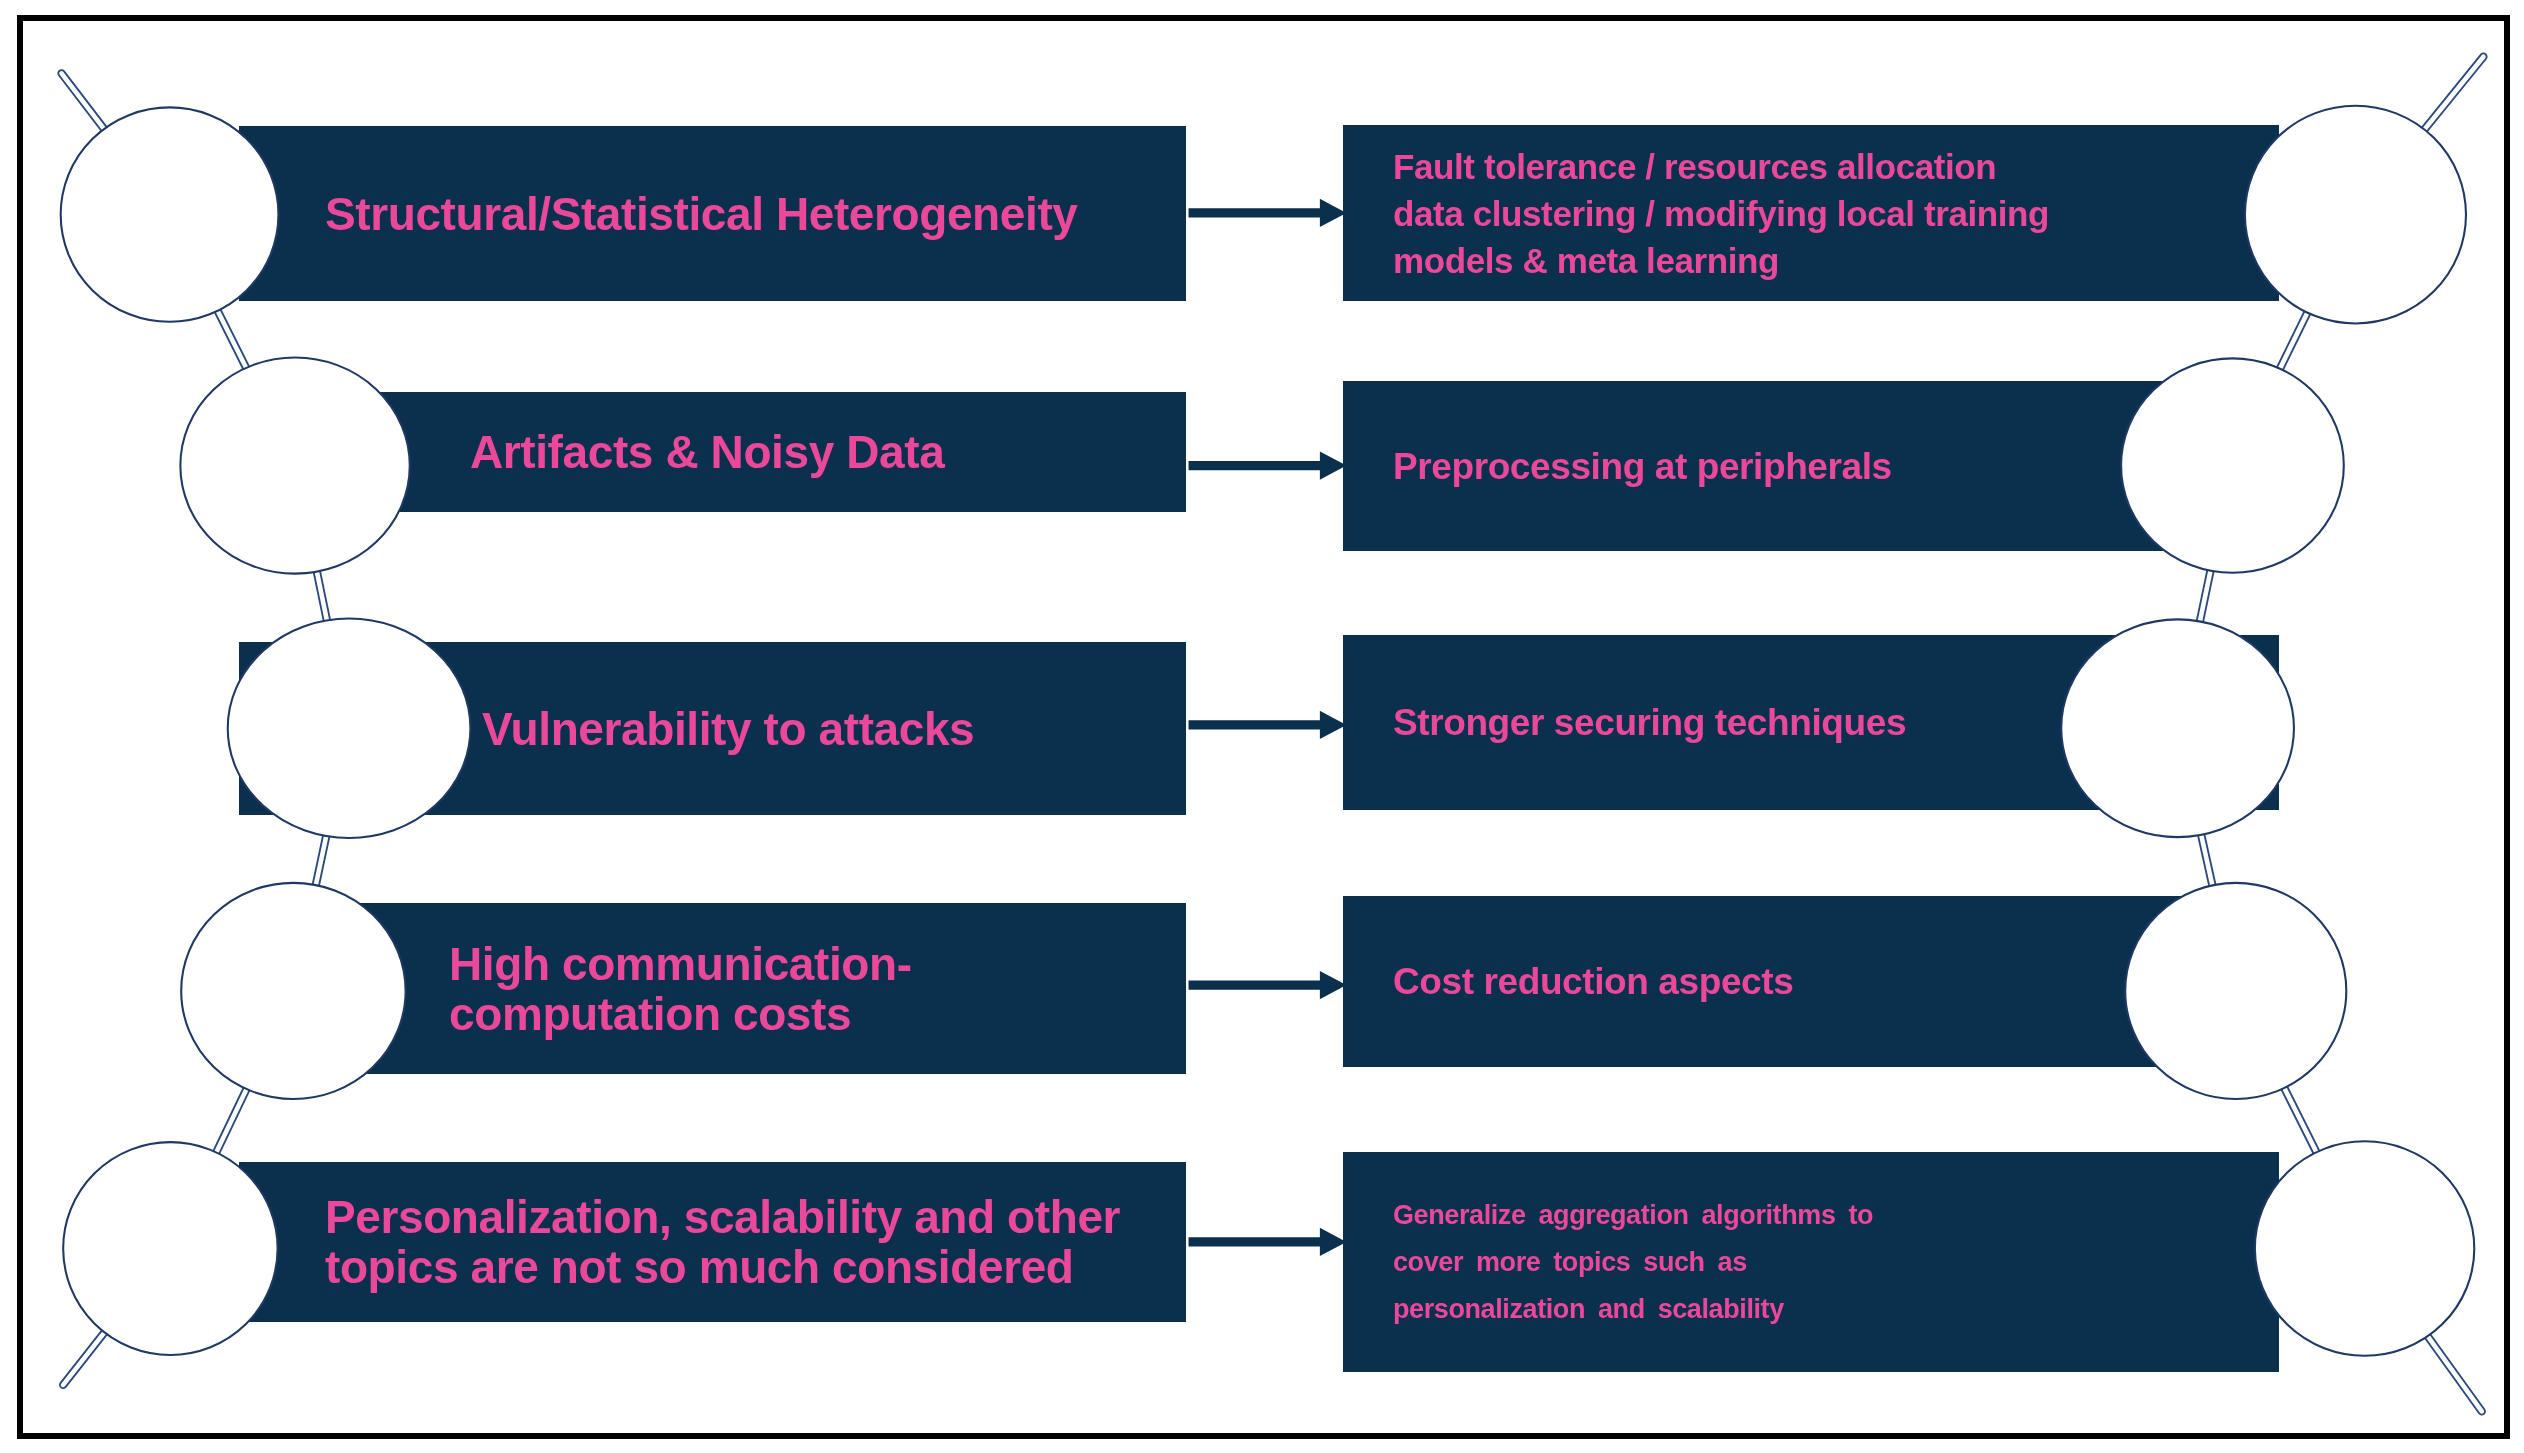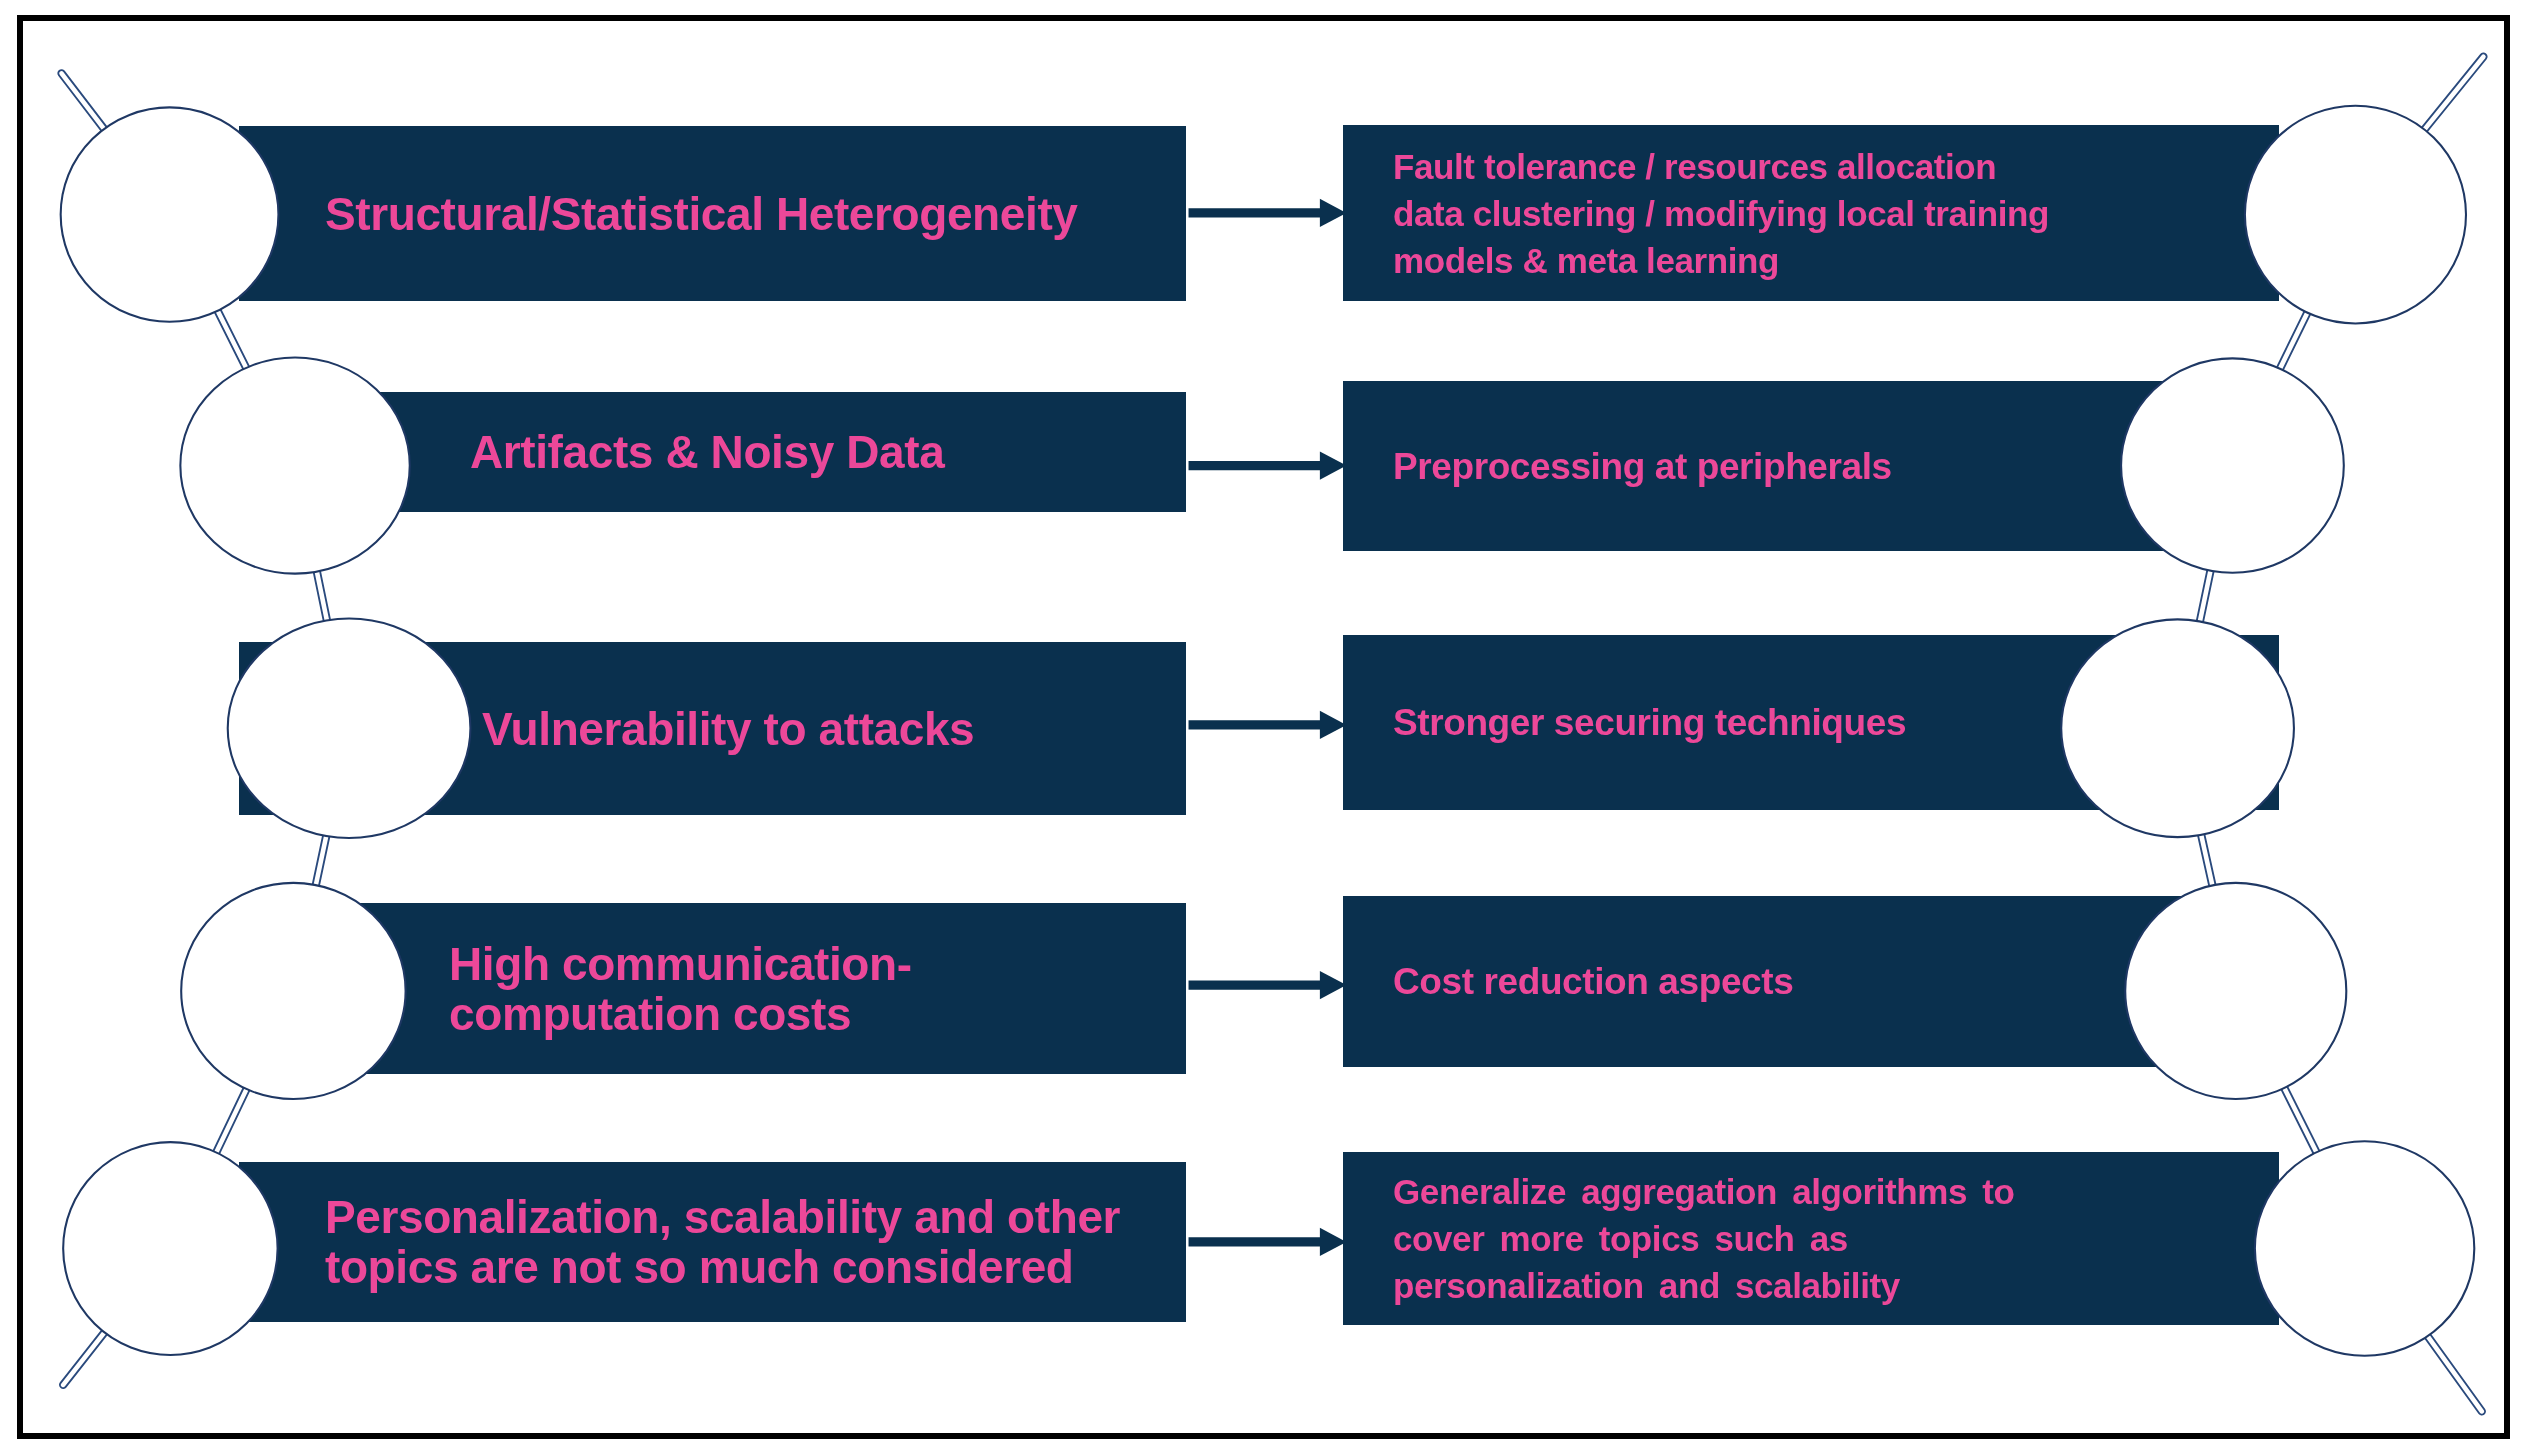--- a/index.html
+++ b/index.html
@@ -37,21 +37,21 @@
   .l2{top:392px;height:120px;padding-left:231px;}
   .l3{top:642px;height:173px;padding-left:243px;}
   .l4{top:903px;height:171px;padding-left:210px;}
   .l5{top:1162px;height:160px;padding-left:86px;}
   
   .rbox{left:1343px;width:936px;padding-left:50px;font-size:37px;line-height:47px;}
   .r1{top:125px;height:176px;font-size:35px;}
   .r2{top:381px;height:170px;}
   .r3{top:635px;height:175px;}
   .r4{top:896px;height:171px;}
-  .r5{top:1152px;height:173px;font-size:35px;word-spacing:5.8px;}
+  .r5{top:1152px;height:220px;font-size:27px;word-spacing:5.8px;}
   .chain{
     position:absolute;left:0;top:0;z-index:3;
   }
   .rod-outer{stroke:#2a4a7d;stroke-width:10;stroke-linecap:round;}
   .rod-inner{stroke:#ffffff;stroke-width:5.5;stroke-linecap:round;}
   .node{fill:#ffffff;stroke:#1f3864;stroke-width:2.5;}
   .arrow-shaft{stroke:#0a304e;stroke-width:11;}
   .arrow-head{fill:#0a304e;}
 </style>
 </head>

